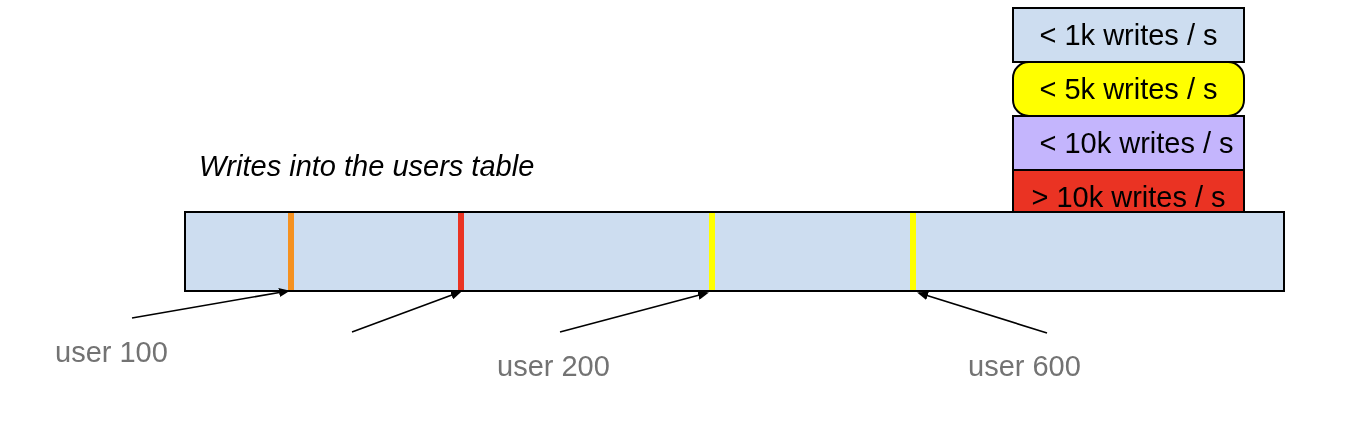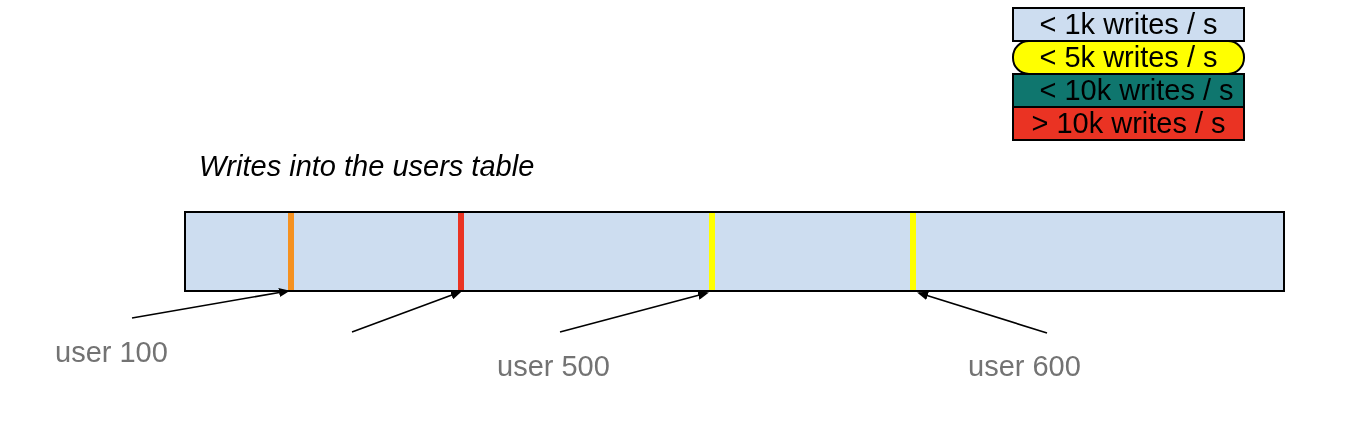--- a/index.html
+++ b/index.html
@@ -26,21 +26,21 @@
   }
   .legend {
     position: absolute;
     left: 1012px;
     top: 7px;
     width: 233px;
   }
   .legend-row {
     box-sizing: border-box;
     width: 233px;
-    height: 35px;
+    height: 56px;
     border: 2px solid #000000;
     margin-top: -2px;
     display: flex;
     align-items: center;
     justify-content: center;
     font-size: 29px;
     color: #000000;
     white-space: nowrap;
   }
   .legend-row:first-child { margin-top: 0; }
@@ -82,21 +82,21 @@
 
   <div class="title">Writes into the users table</div>
 
   <div class="legend">
     <div class="legend-row" style="background-color: rgb(205, 221, 240);">
       <span>&lt; 1k writes / s</span>
     </div>
     <div class="legend-row" style="background-color: rgb(255, 255, 0); border-radius: 17px;">
       <span>&lt; 5k writes / s</span>
     </div>
-    <div class="legend-row" style="background-color: #0f766e; padding-left: 16px;">
+    <div class="legend-row" style="background-color: #c4b5fd; padding-left: 16px;">
       <span>&lt; 10k writes / s</span>
     </div>
     <div class="legend-row" style="background-color: rgb(234, 51, 35); text-align: right;">
       <span>&gt; 10k writes / s</span>
     </div>
   </div>
 
   <div class="bar" style="background-color: rgb(205, 221, 240);">
     <div class="stripe" style="left: 102px; background-color: rgb(245, 145, 32);"></div>
     <div class="stripe" style="left: 272px; background-color: rgb(234, 51, 35);"></div>
@@ -110,16 +110,16 @@
         <path d="M0,0 L11,4.5 L0,9 z" fill="#000000"></path>
       </marker>
     </defs>
     <line x1="132" y1="318" x2="288" y2="291" stroke="#000000" stroke-width="1.6" marker-end="url(#ah)"></line>
     <line x1="352" y1="332" x2="460" y2="292" stroke="#000000" stroke-width="1.6" marker-end="url(#ah)"></line>
     <line x1="560" y1="332" x2="707" y2="293" stroke="#000000" stroke-width="1.6" marker-end="url(#ah)"></line>
     <line x1="1047" y1="333" x2="919" y2="293" stroke="#000000" stroke-width="1.6" marker-end="url(#ah)"></line>
   </svg>
 
   <div class="user-label" style="left:55px; top:336px">user 100</div>
-  <div class="user-label" style="left:497px; top:350px">user 500</div>
+  <div class="user-label" style="left:497px; top:350px">user 200</div>
   <div class="user-label" style="left:968px; top:350px">user 600</div>
 
 </div>
 
 </body></html>

